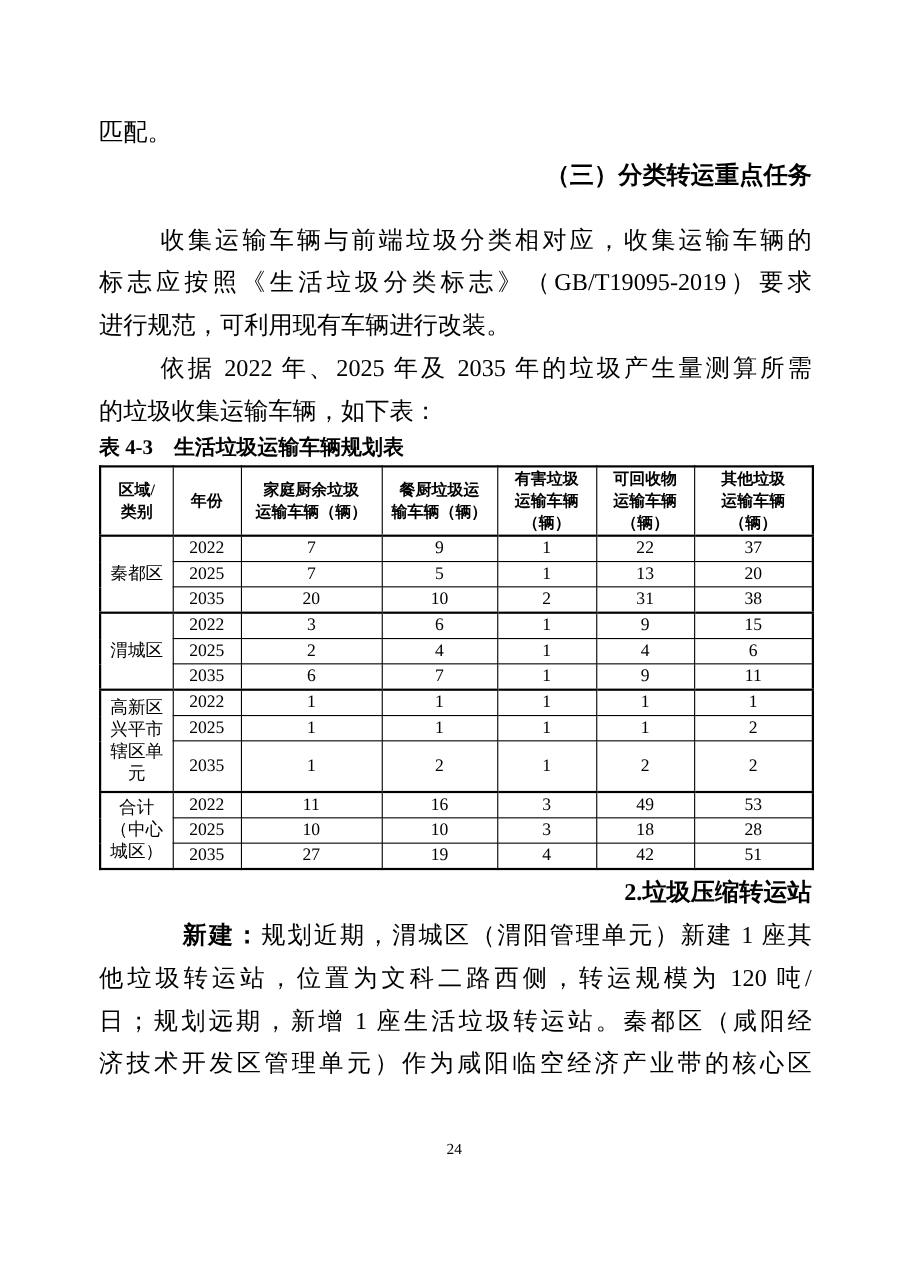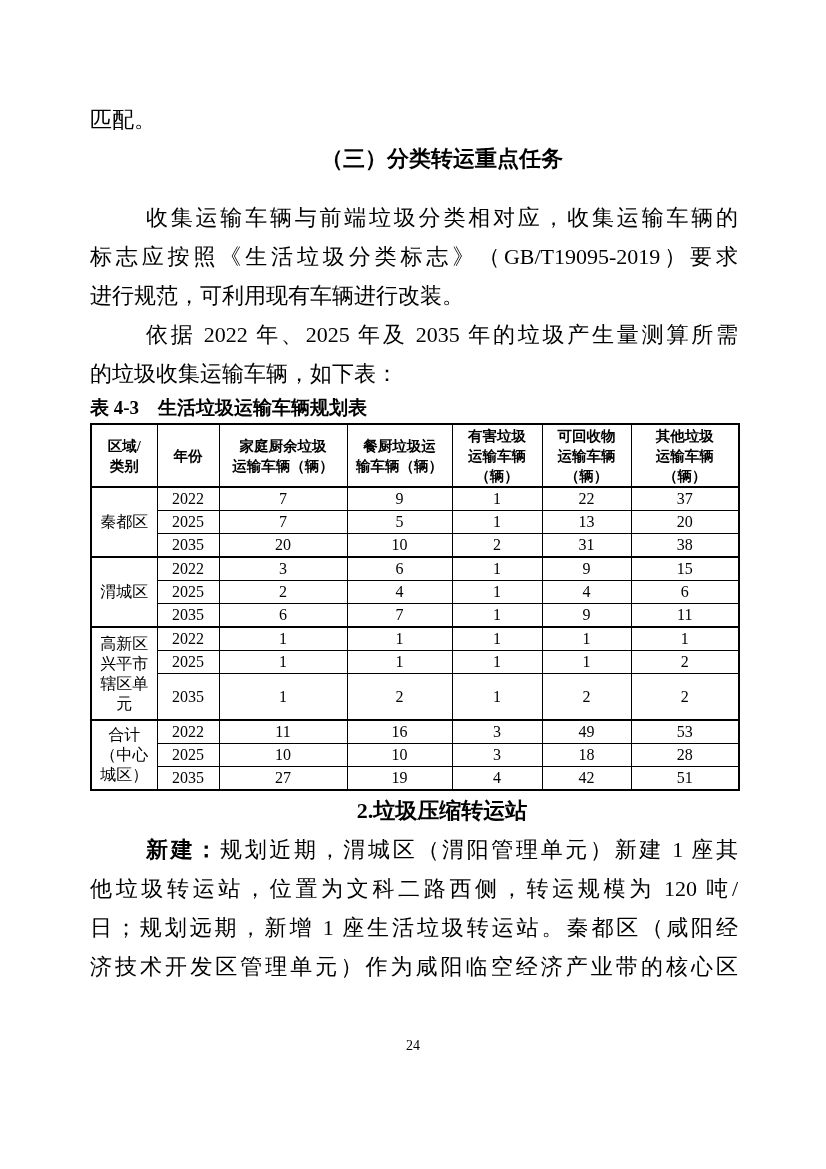--- a/index.html
+++ b/index.html
@@ -26,24 +26,24 @@
     text-align-last: justify;
     white-space: normal;
   }
   .line.last { text-align-last: left; }
   .line.indent { text-indent: 56px; }
   .heading {
     font-size: 22px;
     line-height: 39px;
     font-weight: bold;
     text-indent: 56px;
-    text-align: center;
+    text-align: right;
   }
   .para-1 { margin-top: 20px; }
-  .bold { font-weight: bold; }
+  .bold { font-weight: bold; margin-left: 20px; }
   .table-caption {
     font-size: 19px;
     font-weight: bold;
     line-height: 30px;
     text-align: left;
     white-space: pre-wrap;
   }
   table.veh-table {
     border-collapse: collapse;
     table-layout: fixed;

